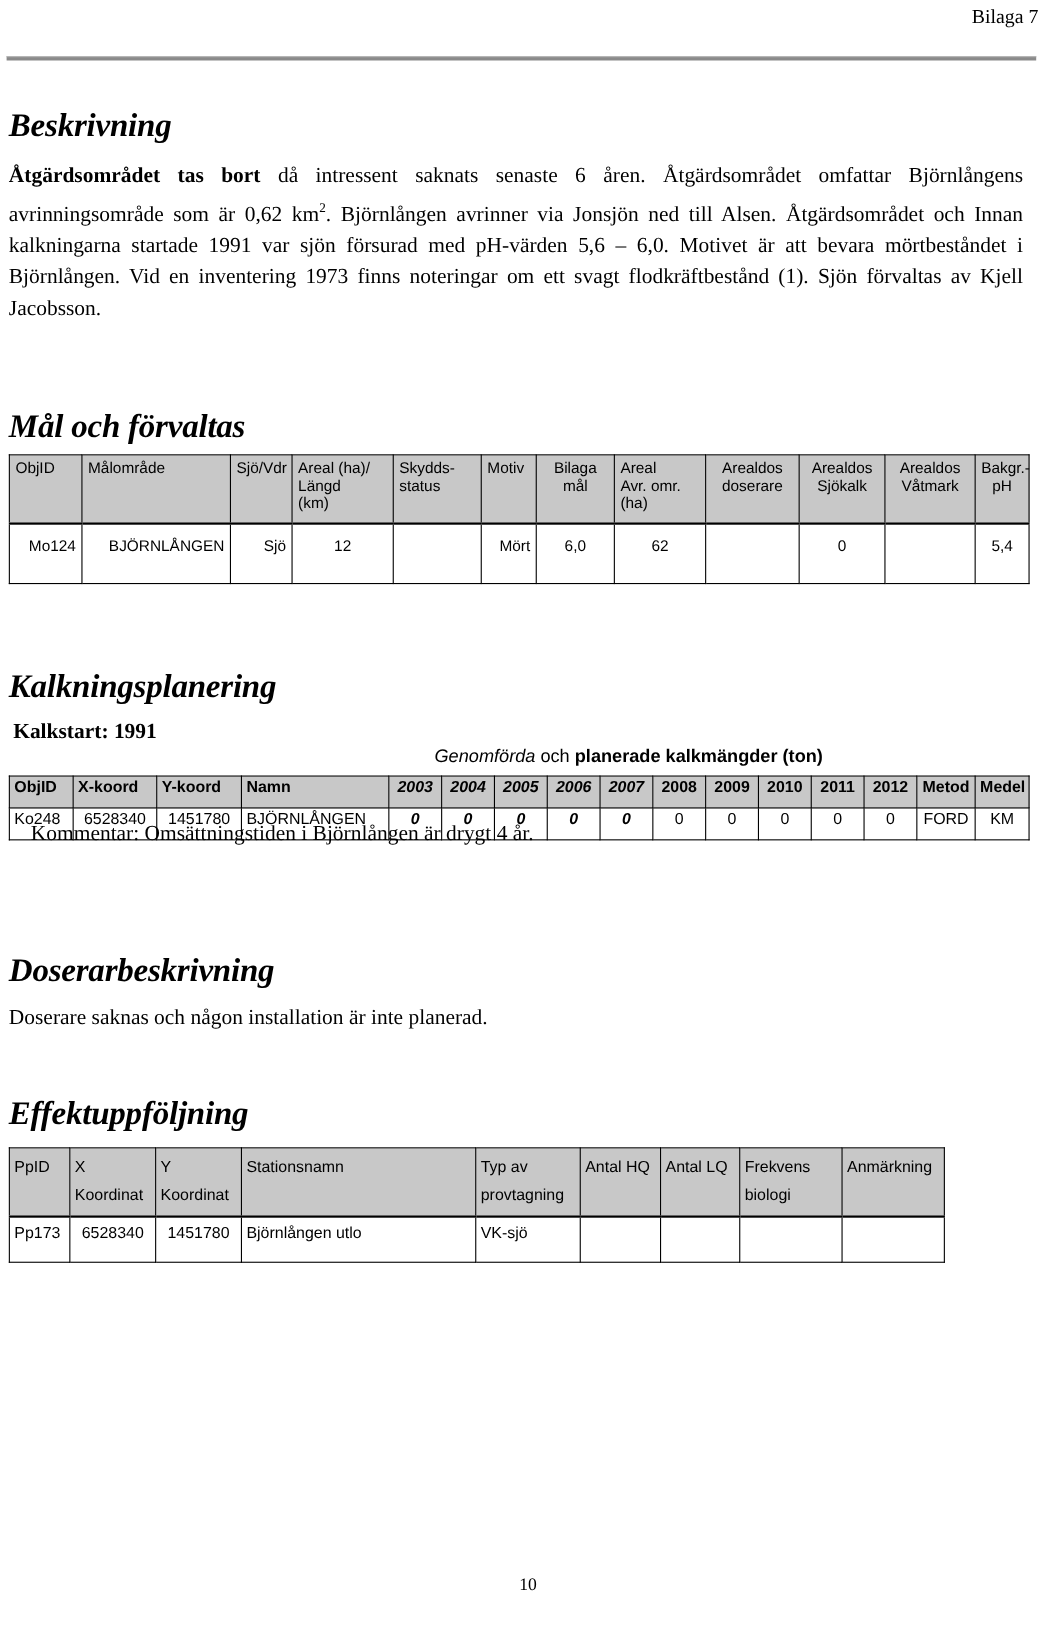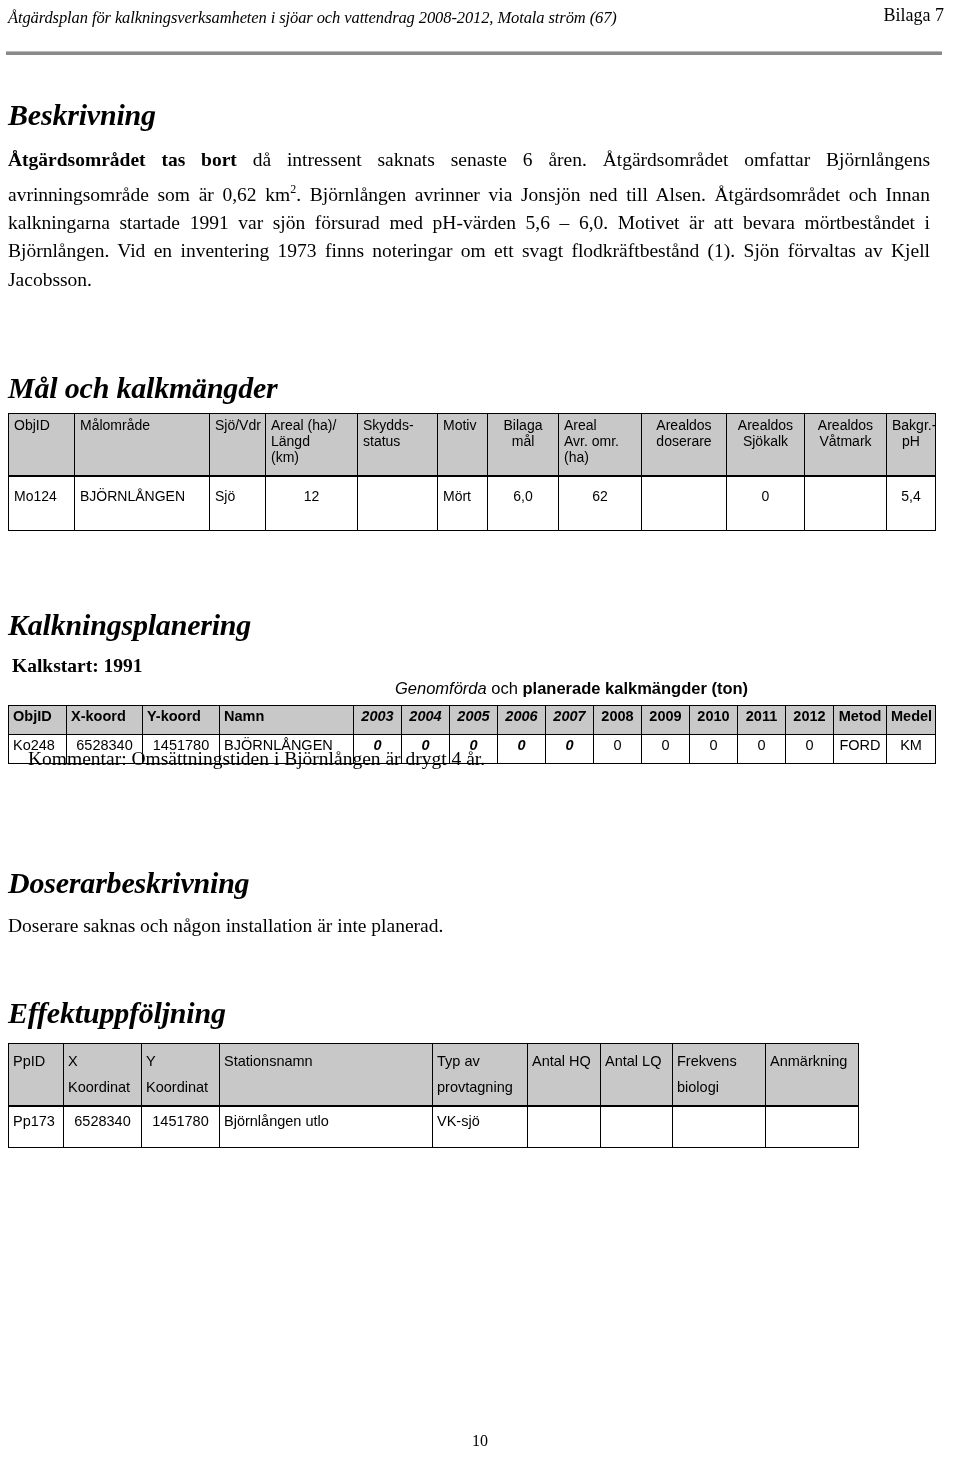--- a/index.html
+++ b/index.html
@@ -110,20 +110,21 @@
   #mal-table { left: 8px; top: 413px; width: 927px; }
   #mal-table thead th {
     height: 58px;
     padding: 3px 5px 0 5px;
     line-height: 16px;
     border-bottom: 2px solid #000;
   }
   #mal-table tbody td {
     height: 42px;
     padding: 11px 5px 0 5px;
+    text-align: right;
   }
   #mal-table .c-num { text-align: center; }
 
   
   #kalk-table {
     left: 8px;
     top: 705px;
     width: 927px;
     font-size: 14.5px;
   }
@@ -181,32 +182,31 @@
     width: 960px;
     text-align: center;
     font-family: "Liberation Serif", serif;
     font-size: 16px;
   }
 </style>
 </head>
 <body>
 
 <div class="page-header">
-  <div class="header-left">Åtgärdsplan för kalkningsverksamheten i sjöar och vattendrag 2008-2012, Motala ström (67)</div>
   <div class="header-right">Bilaga 7</div>
   <div class="header-rule"></div>
 </div>
 
 <h2 class="section-title" style="left:8px; top:98px;">Beskrivning</h2>
 
 <div class="body-text" style="left:8px; top:146px; width:922px;">
   <b>Åtgärdsområdet tas bort</b><span> då intressent saknats senaste 6 åren. Åtgärdsområdet omfattar Björnlångens avrinningsområde som är 0,62 km</span><sup>2</sup><span>. Björnlången avrinner via Jonsjön ned till Alsen. Åtgärdsområdet och Innan kalkningarna startade 1991 var sjön försurad med pH-värden 5,6 – 6,0. Motivet är att bevara mörtbeståndet i Björnlången. Vid en inventering 1973 finns noteringar om ett svagt flodkräftbestånd (1). Sjön förvaltas av Kjell Jacobsson.</span>
 </div>
 
-<h2 class="section-title" style="left:8px; top:371px;">Mål och kalkmängder</h2>
+<h2 class="section-title" style="left:8px; top:371px;">Mål och förvaltas</h2>
 
 <table class="data" id="mal-table">
   <colgroup>
     <col style="width:66px">
       <col style="width:135px">
       <col style="width:56px">
       <col style="width:92px">
     <col style="width:80px">
       <col style="width:50px">
       <col style="width:71px">

